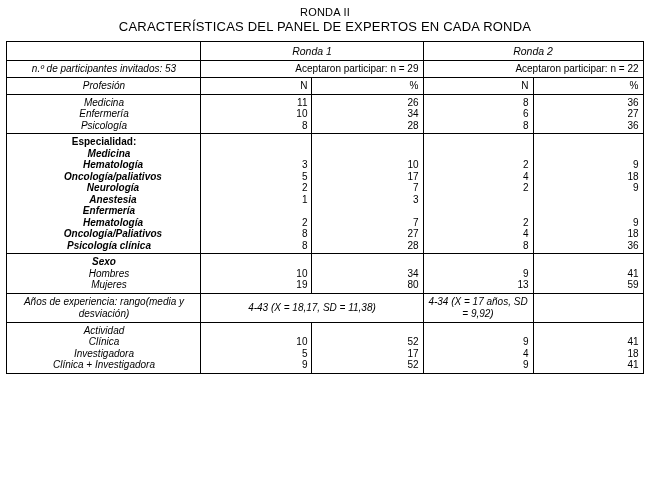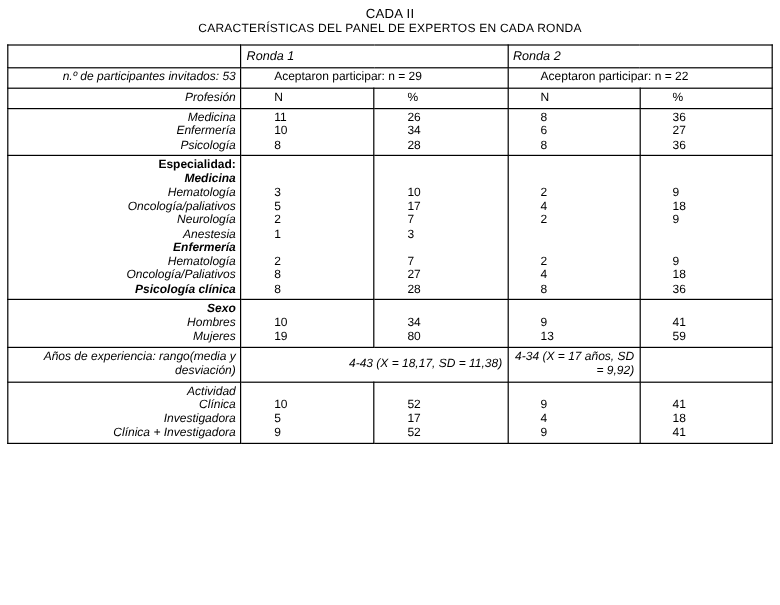--- a/index.html
+++ b/index.html
@@ -24,63 +24,63 @@
     text-align: center;
     padding-top: 6px;
   }
   .title-line1 {
     font-family: "Liberation Sans", sans-serif;
     font-size: 11px;
     letter-spacing: 0.2px;
   }
   .title-line2 {
     font-family: "Liberation Sans", sans-serif;
-    font-size: 10px;
+    font-size: 13px;
     letter-spacing: 0.2px;
     margin-top: 1px;
   }
   table.main {
     border-collapse: collapse;
     width: 636px;
     margin: 7px auto 0 auto;
     table-layout: fixed;
     font-family: "Liberation Sans", sans-serif;
     font-size: 10px;
   }
   table.main td {
     border: 1px solid #000000;
     padding: 0;
     vertical-align: middle;
   }
   .cell {
     padding: 2px 4px;
     line-height: 11.5px;
   }
-  .c-label { text-align: right; }
-  .c-num { text-align: left; padding-left: 27px; }
+  .c-label { text-align: center; }
+  .c-num { text-align: right; padding-left: 27px; }
   .ital { font-style: italic; }
   .bold { font-weight: bold; }
   .bold-ital { font-weight: bold; font-style: italic; }
   .indent1 { padding-left: 10px; }
-  .indent2 { padding-left: 18px; }
+  .indent2 { padding-left: 18px; font-weight: bold; }
   .hdr-round {
-    text-align: left;
+    text-align: center;
     font-style: italic;
     font-size: 10.5px;
     padding: 3px 4px;
   }
   .two-line { line-height: 12px; }
 </style>
 </head>
 <body>
 
 <div class="page">
 
   <div class="title-block">
-    <div class="title-line1">CADA II</div>
+    <div class="title-line1">RONDA II</div>
     <div class="title-line2">CARACTERÍSTICAS DEL PANEL DE EXPERTOS EN CADA RONDA</div>
   </div>
 
   <table class="main">
     <colgroup>
       <col style="width:194px">
       <col style="width:111px">
       <col style="width:111px">
       <col style="width:110px">
       <col style="width:110px">

